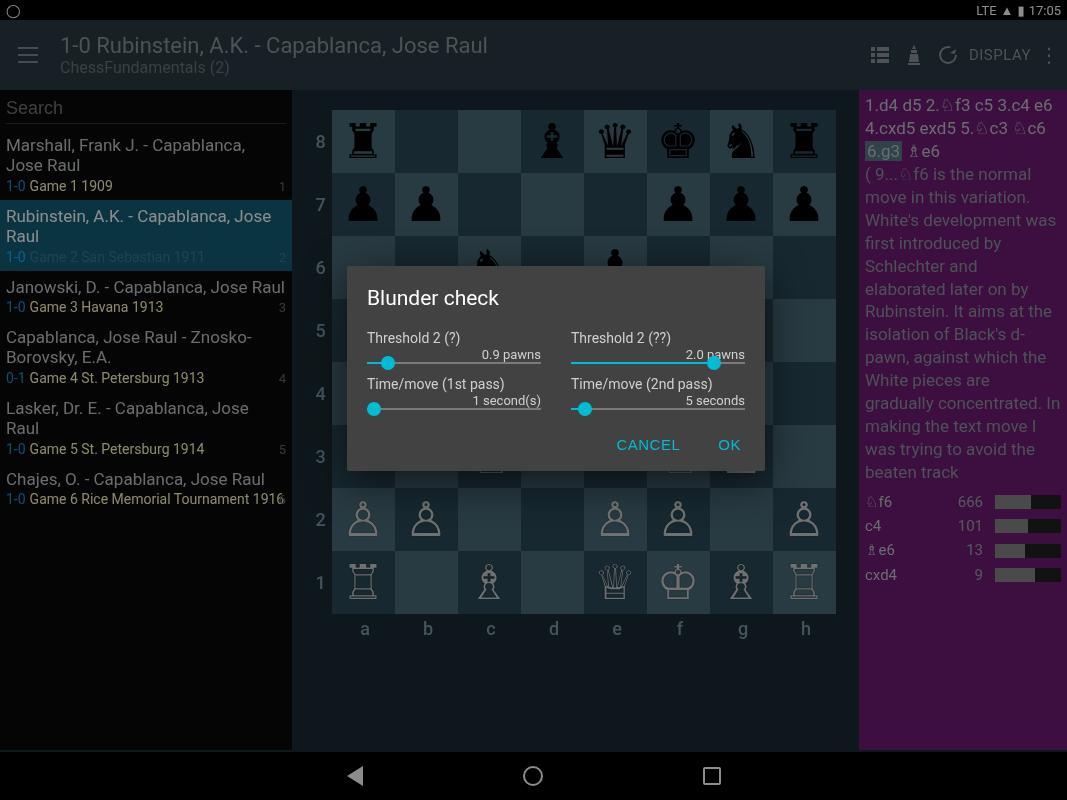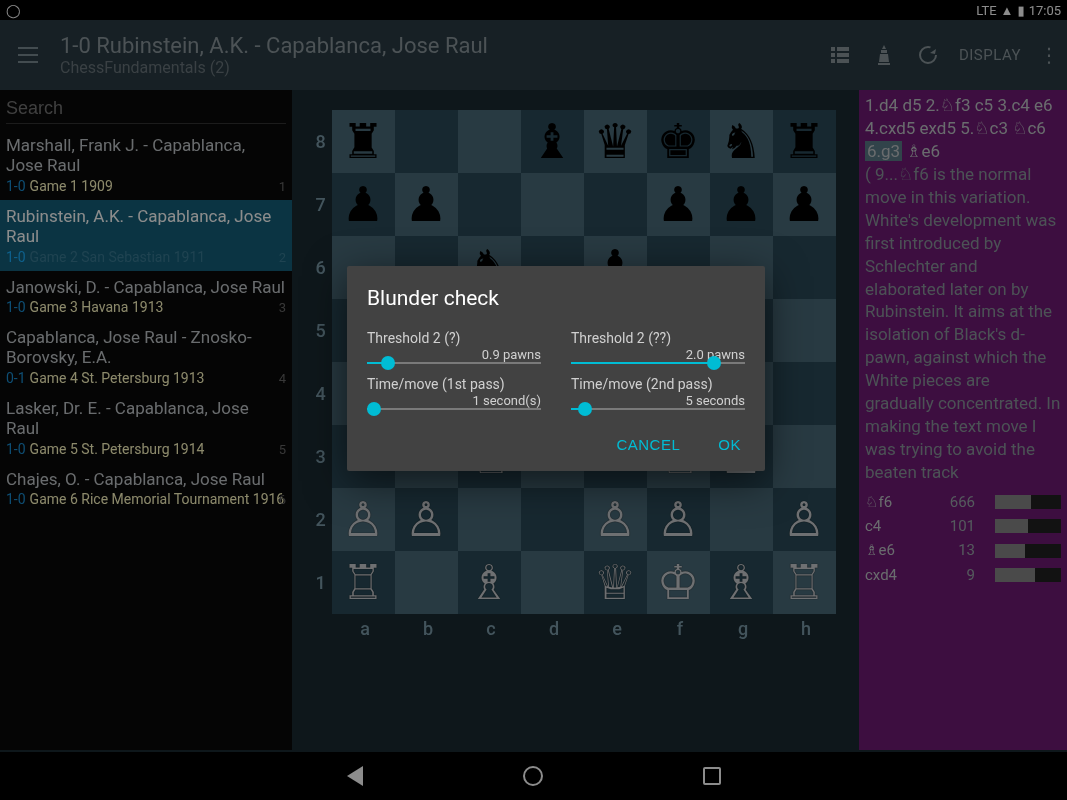--- a/index.html
+++ b/index.html
@@ -29,21 +29,21 @@
   display: flex;
   align-items: center;
   padding: 0 8px;
 }
 .menu-btn { width: 40px; height: 40px; display:flex; align-items:center; justify-content:center; margin-right: 12px; }
 .hamburger { display:flex; flex-direction:column; gap:5px; }
 .hamburger span { width:20px; height:2px; background:#7a8a92; }
 .title-block { flex:1; }
 .title-main { font-size: 22px; color:#8a969c; font-weight:400; }
 .title-sub { font-size: 16px; color:#6a767c; }
-.toolbar-icons { display:flex; align-items:center; gap:18px; color:#8a969c; }
+.toolbar-icons { display:flex; align-items:center; gap:8px; color:#8a969c; }
 .toolbar-icons .icon { width:26px; height:26px; display:flex; align-items:center; justify-content:center;}
 .display-label { font-size:15px; letter-spacing:0.5px; }
 .dots { font-size: 20px; }
 
 .main {
   display:flex;
   height: 660px;
 }
 .sidebar {
   width: 292px;
@@ -118,21 +118,21 @@
   background:#701a75;
   padding: 4px 6px 0 6px;
   font-size: 17px;
   line-height:1.35;
   color:#c0c5c8;
   overflow:hidden;
 }
 .moves .hl { background:#5a7a88; padding:0 2px; }
 .comment { color:#8a969c; }
 .book-moves { margin-top: 6px; }
-.book-row { display:flex; align-items:center; gap:20px; font-size:15px; padding:2px 0; }
+.book-row { display:flex; align-items:center; gap:12px; font-size:15px; padding:2px 0; }
 .book-move { flex:1; }
 .book-count { width:44px; text-align:right; color:#9aa5aa; }
 .book-bar { width:66px; height:14px; background:#222; position:relative; }
 .book-bar .fill { position:absolute; left:0; top:0; bottom:0; background:#888; }
 
 .nav-bar {
   height: 50px;
   background:#1a2a32;
   display:flex;
   justify-content:center;

